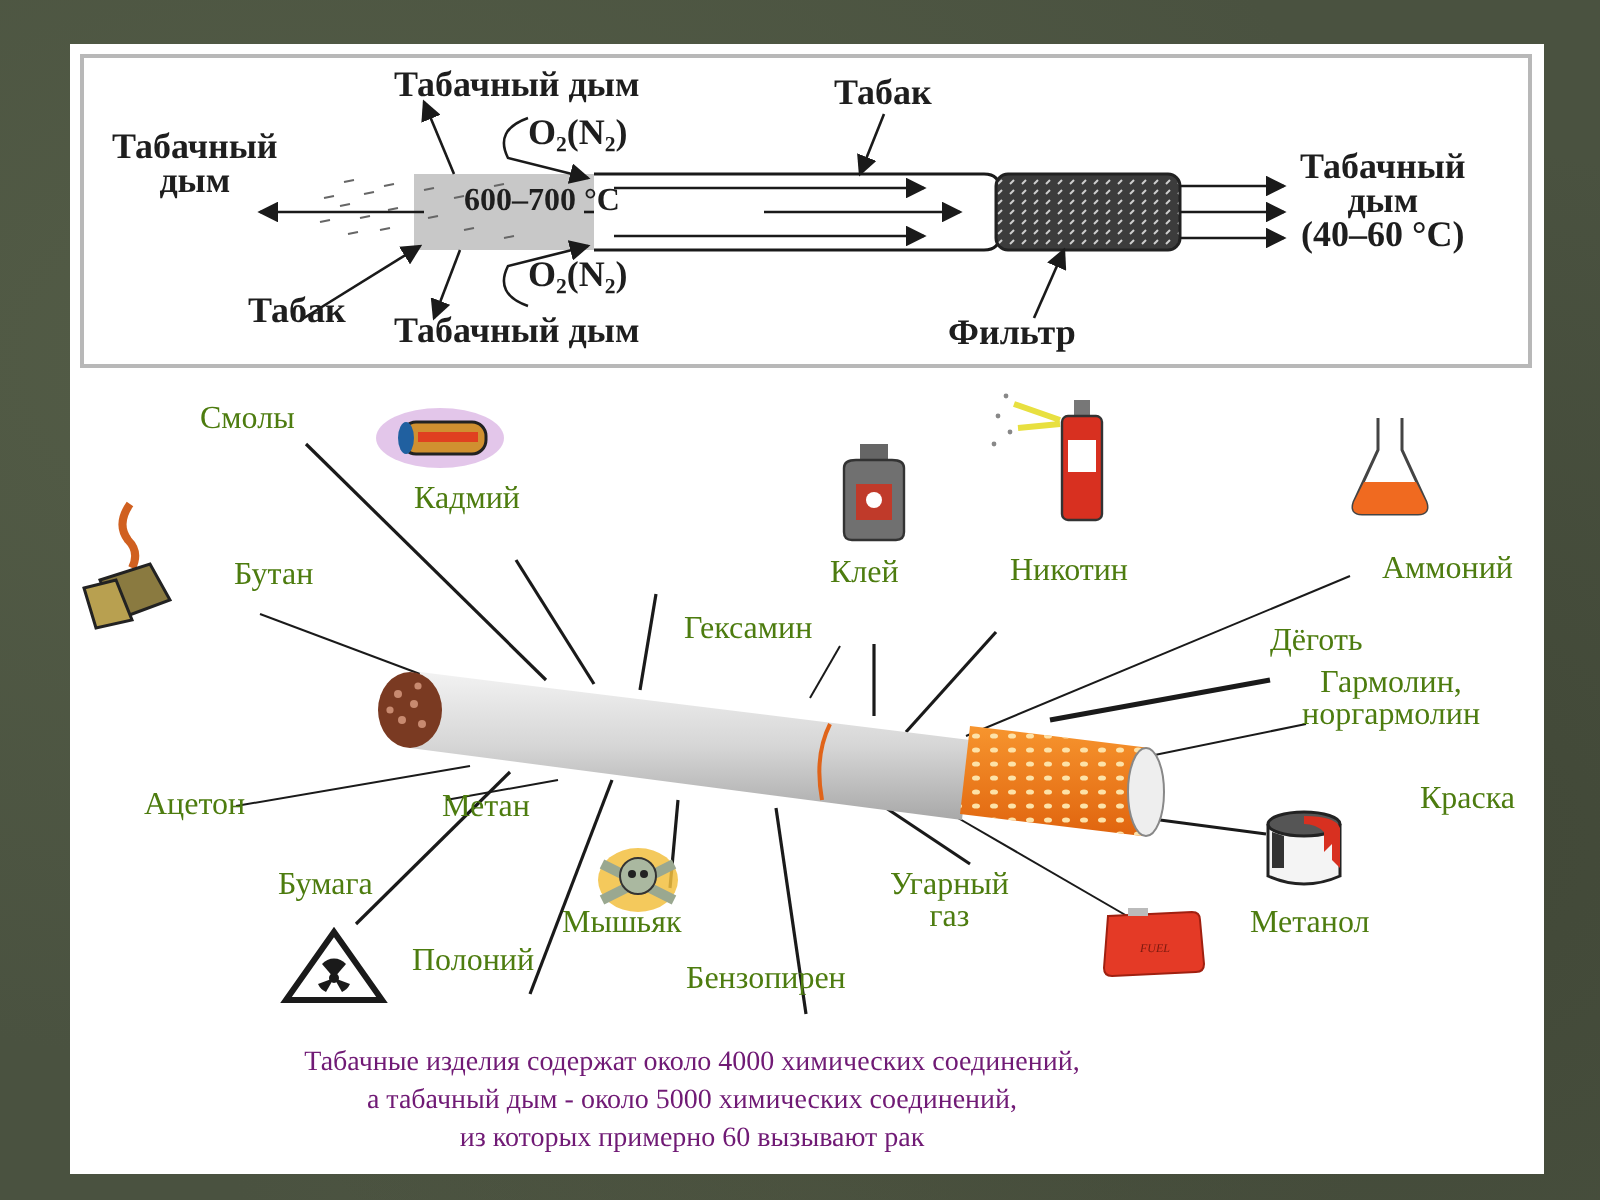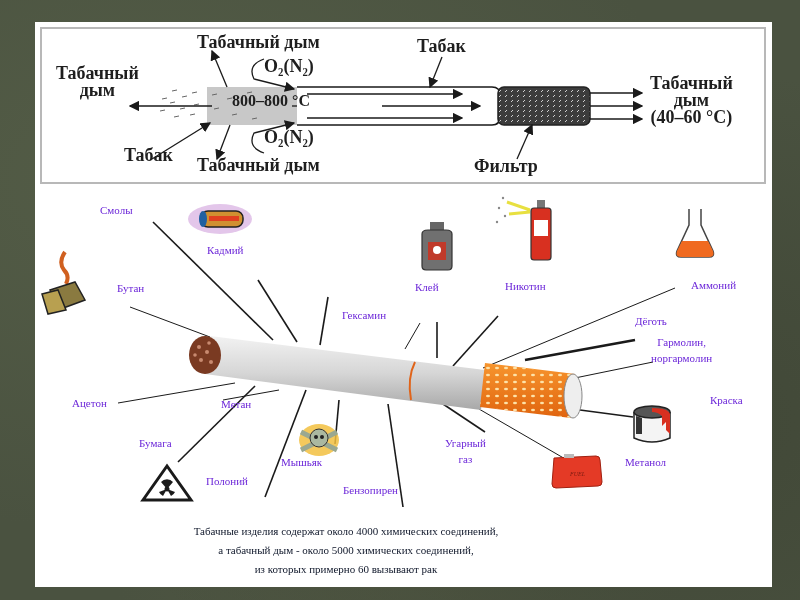--- a/index.html
+++ b/index.html
@@ -14,27 +14,27 @@
   }
   #slide {
     position:absolute; left:35px; top:22px; width:737px; height:565px;
     background:#ffffff;
   }
   #top-box {
     position:absolute; left:5px; top:5px; width:726px; height:157px;
     border:2px solid #b8b8b8; box-sizing:border-box; background:#fff;
   }
   svg { position:absolute; left:0; top:0; overflow:visible; }
-  .lbl { position:absolute; color:#6d28d9; font-size:11px; line-height:16px; white-space:nowrap; }
+  .lbl { position:absolute; color:#4d7c0f; font-size:16px; line-height:16px; white-space:nowrap; }
   .lbl.c { text-align:center; }
   .tb { position:absolute; color:#1e1e1e; font-size:18px; font-weight:bold; line-height:17px; white-space:nowrap; }
   .tb.c { text-align:center; }
   #footer {
     position:absolute; left:0; width:622px; top:500px; text-align:center;
-    font-size:11px; line-height:19px; color:#0f172a;
+    font-size:14px; line-height:19px; color:#701a75;
   }
 </style>
 </head>
 <body>
 
 <div id="slide">
 
   <div id="top-box">
     <svg width="726" height="157">
       <defs>
@@ -75,21 +75,21 @@
       <path d="M222 124 Q205 118 212 104 L252 94" stroke="#1a1a1a" stroke-width="1.3" fill="none" marker-end="url(#ah)"></path>
       <line x1="250" y1="77" x2="255" y2="77" stroke="#1a1a1a" stroke-width="1.3"></line>
     </svg>
 
     <div class="tb c" style="left:14px;top:36px;">
       <span style="white-space:pre-line;display:block;">Табачный
 дым</span>
     </div>
     <div class="tb" style="left:155px;top:5px;">Табачный дым</div>
     <div class="tb" style="left:222px;top:29px;">O₂(N₂)</div>
-    <div class="tb" style="left:190px;top:63px;font-size:16px;">800–800 °C</div>
+    <div class="tb" style="left:190px;top:63px;font-size:16px;">600–700 °C</div>
     <div class="tb" style="left:222px;top:100px;">O₂(N₂)</div>
     <div class="tb" style="left:82px;top:118px;">Табак</div>
     <div class="tb" style="left:155px;top:128px;">Табачный дым</div>
     <div class="tb" style="left:375px;top:9px;">Табак</div>
     <div class="tb" style="left:432px;top:129px;">Фильтр</div>
     <div class="tb c" style="left:608px;top:46px;">
       <span style="white-space:pre-line;display:block;">Табачный
 дым
 (40–60 °C)</span>
     </div>

